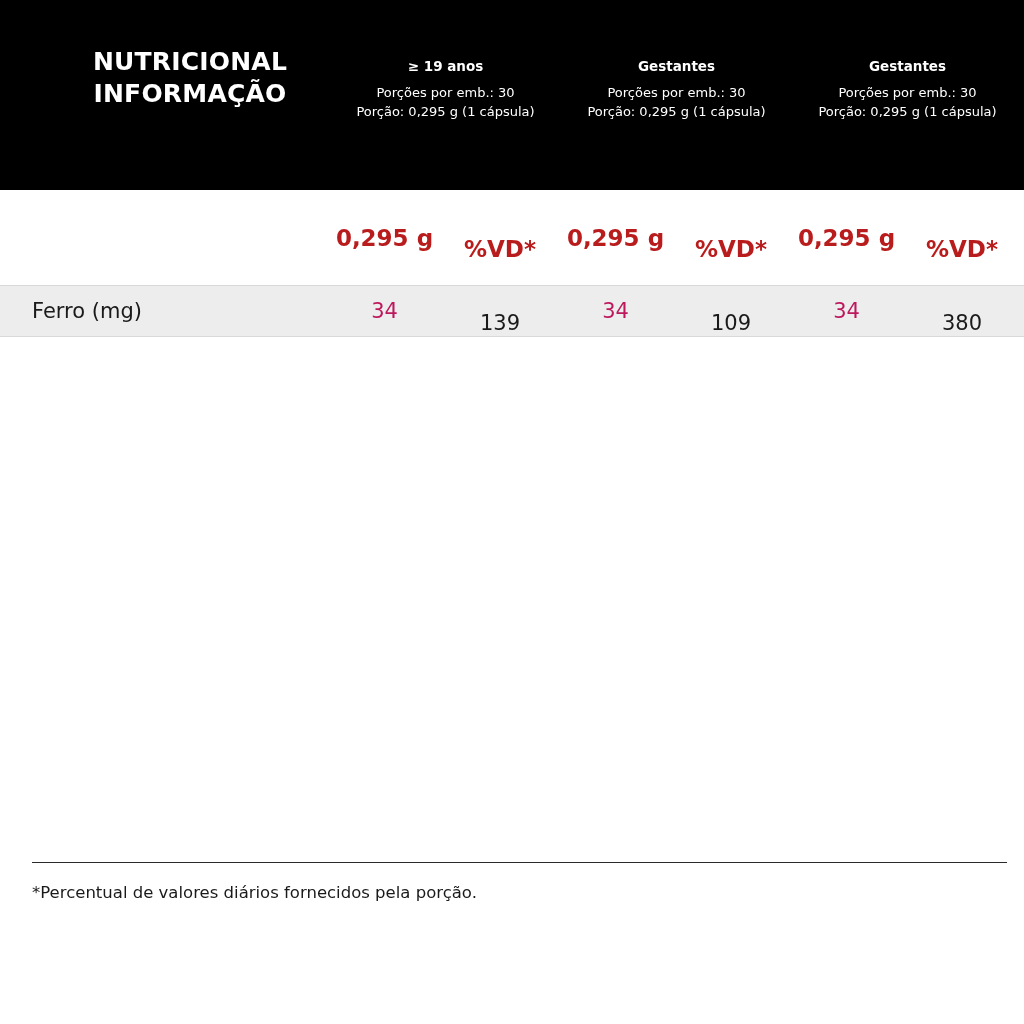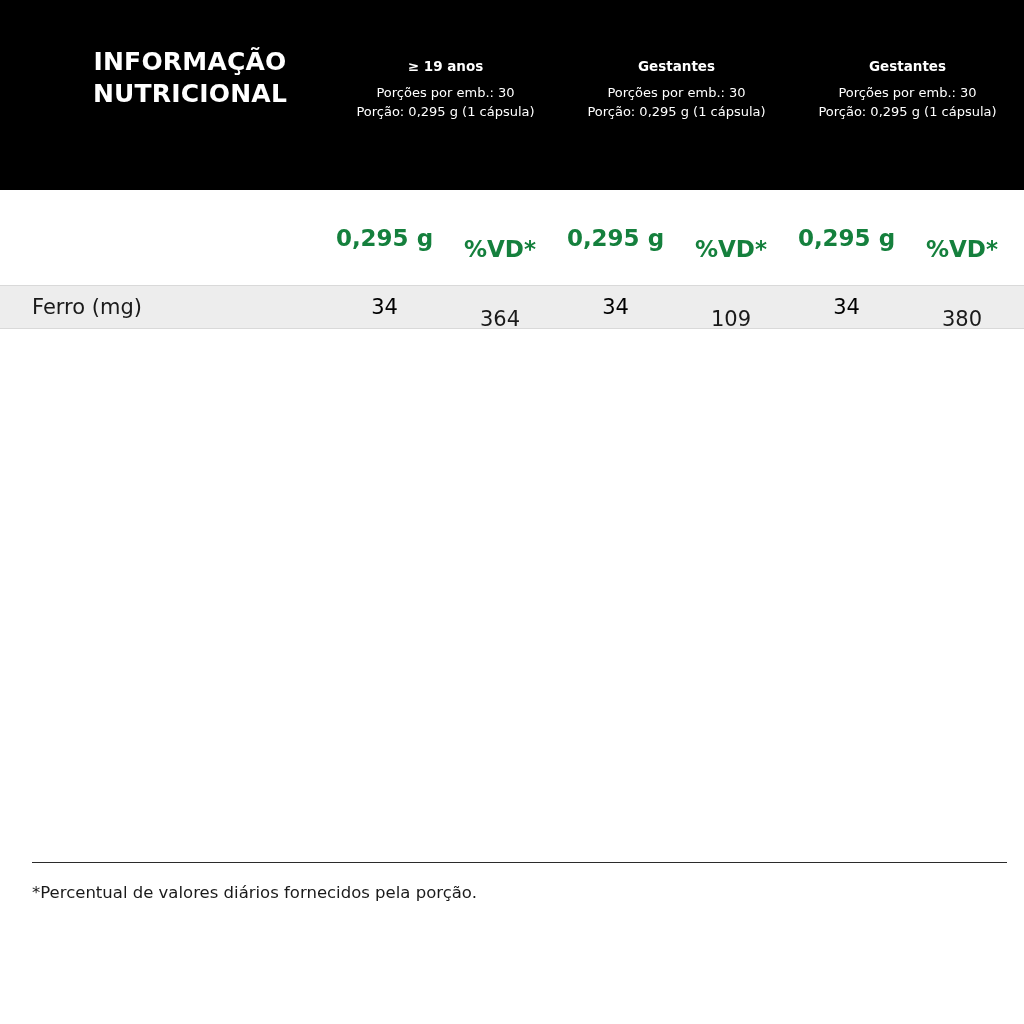--- a/index.html
+++ b/index.html
@@ -86,56 +86,56 @@
     box-sizing: border-box;
   }
 
   .row-units {
     height: 95px;
     align-items: center;
     background: #ffffff;
   }
 
   .row-data {
-    height: 44px;
+    height: 52px;
     align-items: center;
     background: #ededed;
     border-top: 1px solid #d9d9d9;
     border-bottom: 1px solid #d9d9d9;
   }
 
   .c-name {
     width: 330px;
     padding-left: 32px;
     box-sizing: border-box;
     font-size: 21px;
     color: #1a1a1a;
   }
 
   .c-val {
     width: 109px;
     text-align: center;
     box-sizing: border-box;
     font-size: 21px;
-    color: #000000;
+    color: #be185d;
   }
   .c-vd {
     width: 122px;
     text-align: center;
     box-sizing: border-box;
     font-size: 21px;
     color: #1a1a1a;
     margin-top: 23px;
   }
 
   .units .c-val,
   .units .c-vd {
     font-size: 23px;
     font-weight: bold;
-    color: #15803d;
+    color: #b91c1c;
   }
 
   
   .footnotes {
     position: absolute;
     left: 32px;
     top: 862px;
     width: 975px;
   }
   .footnote-rule {
@@ -154,22 +154,22 @@
     margin-top: 11px;
   }
 </style>
 </head>
 <body>
 
 <div class="label">
 
   <div class="header">
     <div class="header-title">
+      <div>NUTRICIONAL</div>
       <div>INFORMAÇÃO</div>
-      <div>NUTRICIONAL</div>
     </div>
 
     <div class="header-groups">
       <div class="hgroup">
         <div class="hgroup-name">≥ 19 anos</div>
         <div class="hgroup-line">Porções por emb.: 30</div>
         <div class="hgroup-line">Porção: 0,295 g (1 cápsula)</div>
       </div>
       <div class="hgroup">
         <div class="hgroup-name">Gestantes</div>
@@ -192,21 +192,21 @@
       <div class="c-vd">%VD*</div>
       <div class="c-val">0,295 g</div>
       <div class="c-vd">%VD*</div>
       <div class="c-val">0,295 g</div>
       <div class="c-vd">%VD*</div>
     </div>
 
     <div class="row row-data">
       <div class="c-name">Ferro (mg)</div>
       <div class="c-val">34</div>
-      <div class="c-vd">364</div>
+      <div class="c-vd">139</div>
       <div class="c-val">34</div>
       <div class="c-vd">109</div>
       <div class="c-val">34</div>
       <div class="c-vd">380</div>
     </div>
 
   </div>
 
   <div class="footnotes">
     <div class="footnote-rule"></div>

